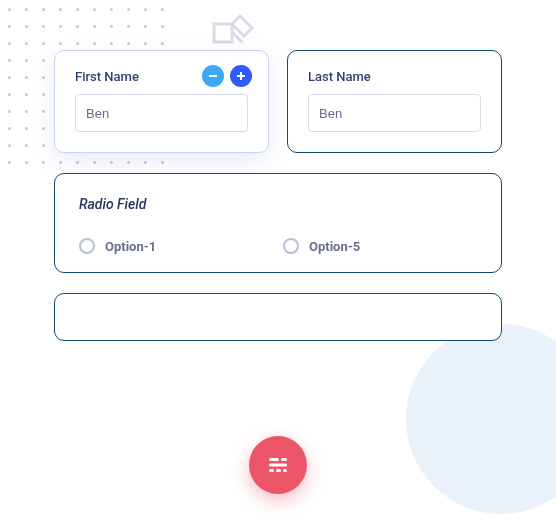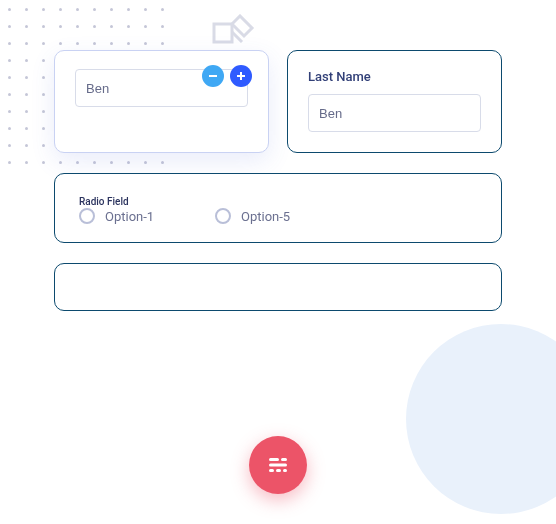--- a/index.html
+++ b/index.html
@@ -111,30 +111,32 @@
     border-radius: 4px;
     padding: 0 10px;
     font-size: 13px;
     color: #666b8a;
     outline: none;
   }
   .card-radio {
     padding: 22px 24px 18px 24px;
   }
   .radio-title {
-    font-size: 10px;
+    font-size: 14px;
     color: #2b335e;
     font-weight: 500;
-    margin-bottom: 1px;
+    margin-bottom: 26px;
+    font-style: italic;
   }
   .radio-grid {
     display: grid;
-    grid-template-columns: 1fr 1fr 1fr;
+    grid-template-columns: 1fr 1fr;
     row-gap: 18px;
     column-gap: 10px;
+    font-weight: bold;
   }
   .radio-item {
     display: flex;
     align-items: center;
     gap: 10px;
     cursor: pointer;
   }
   .radio-circle {
     width: 16px;
     height: 16px;
@@ -306,20 +308,21 @@
   </svg>
 </div>
 
 <div class="deco-circle"></div>
 
 <div class="canvas">
 
   <div class="row-top">
 
     <div class="card card-first">
+      <span class="card-label">First Name</span>
       <div class="card-controls">
         <button class="ctrl-btn ctrl-minus">
           <svg width="10" height="10" viewBox="0 0 10 10">
               <rect x="1" y="4" width="8" height="2" fill="#fff"></rect>
             </svg>
         </button>
         <button class="ctrl-btn ctrl-plus">
           <svg width="10" height="10" viewBox="0 0 10 10">
               <rect x="1" y="4" width="8" height="2" fill="#fff"></rect>
               <rect x="4" y="1" width="2" height="8" fill="#fff"></rect>

